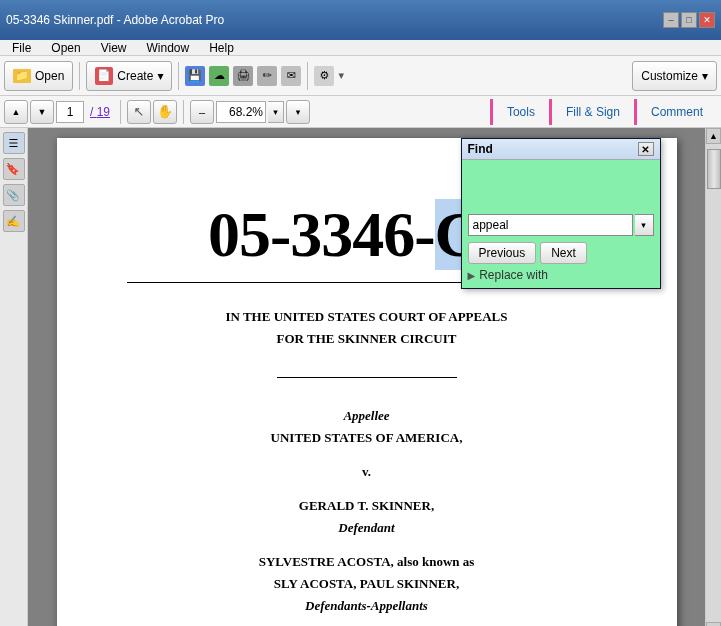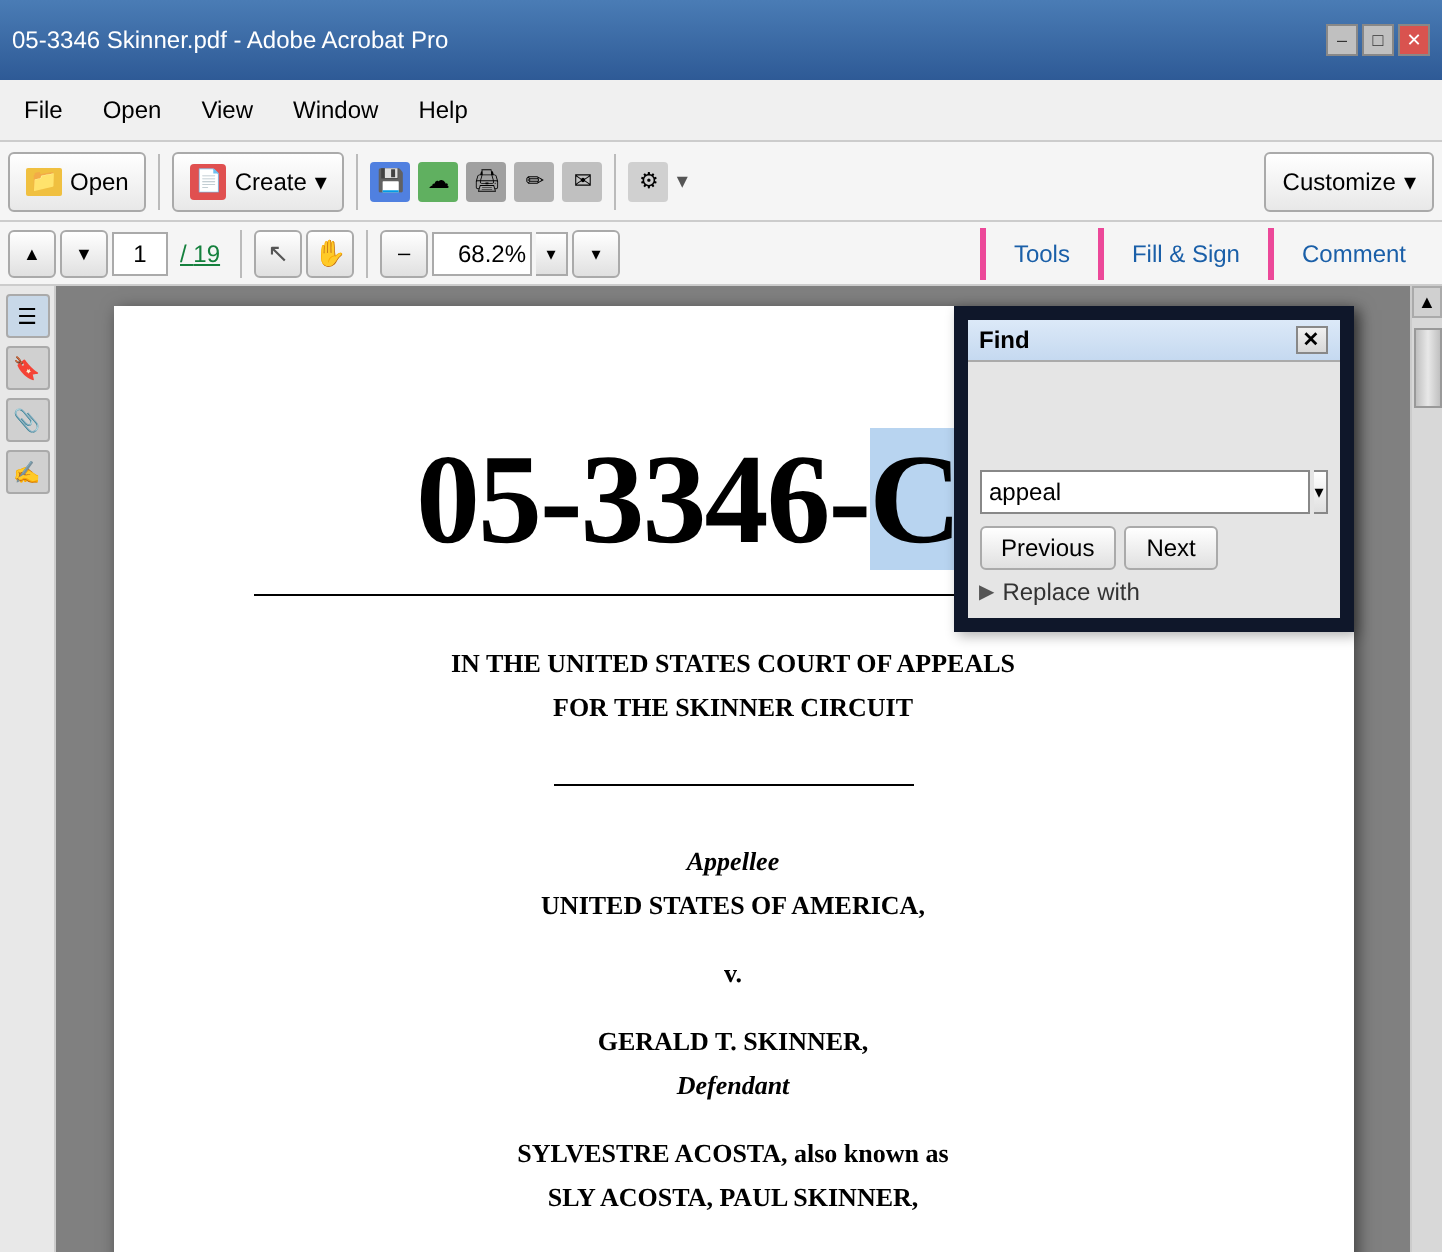--- a/index.html
+++ b/index.html
@@ -28,21 +28,21 @@
     }
     .title-bar-btn.close { background: #d9534f; color: white; }
 
     
     .menu-bar {
       background: #f0f0f0;
       border-bottom: 1px solid #ccc;
       height: 16px;
       display: flex;
       align-items: center;
-      padding: 15px 4px;
+      padding: 0 4px;
       gap: 4px;
     }
     .menu-item {
       padding: 2px 8px;
       font-size: 12px;
       cursor: pointer;
       color: #000;
     }
 
     
@@ -87,21 +87,21 @@
       display: flex; align-items: center; justify-content: center;
       font-size: 11px;
     }
     .page-input {
       width: 28px; height: 22px;
       border: 1px solid #aaa;
       text-align: center;
       font-size: 12px;
       background: white;
     }
-    .page-count { font-size: 12px; padding: 0 4px; color: #15803d; text-decoration: underline; }
+    .page-count { font-size: 12px; padding: 0 4px; color: #6d28d9; text-decoration: underline; }
 
     .nav-separator { width: 1px; height: 24px; background: #bbb; margin: 0 4px; }
     .zoom-input {
       width: 50px; height: 22px;
       border: 1px solid #aaa;
       text-align: right;
       font-size: 12px;
       background: white;
       padding-right: 2px;
     }
@@ -224,24 +224,24 @@
       margin: 10px auto;
       width: 100%;
     }
     .pdf-center { text-align: center; font-size: 13px; margin: 6px 0; color: #000; font-weight: bold; }
     .pdf-highlight { background: #b8d4f0; }
 
     
     .find-dialog {
       position: absolute;
       top: 0;
-      right: 0;
+      right: 16px;
       width: 200px;
-      background: #e5e5e5;
-      border: 7px solid #0f172a;
+      background: #86efac;
+      border: 1px solid #0f172a;
       box-shadow: 2px 2px 6px rgba(0,0,0,0.3);
       z-index: 100;
       font-family: 'Segoe UI', Arial, sans-serif;
       font-size: 12px;
     }
     .find-header {
       background: linear-gradient(to bottom, #dce9f8, #c5d9f0);
       padding: 3px 6px;
       display: flex;
       align-items: center;
@@ -410,20 +410,21 @@
       <p class="pdf-center" style="font-style:italic;">Appellee</p>
       <p class="pdf-center">UNITED STATES OF AMERICA,</p>
       <div style="height:6px;"></div>
       <p class="pdf-center">v.</p>
       <div style="height:6px;"></div>
       <p class="pdf-center">GERALD T. SKINNER,</p>
       <p class="pdf-center" style="font-style:italic;">Defendant</p>
       <div style="height:6px;"></div>
       <p class="pdf-center">SYLVESTRE ACOSTA, also known as</p>
       <p class="pdf-center">SLY ACOSTA, PAUL SKINNER,</p>
+      <p class="pdf-center" style="font-style:italic;">Defendants-Appellants</p>
       <div style="height:14px;"></div>
 
     </div>
   </div>
 
   <div class="right-scrollbar">
     <div class="scrollbar-arrow">▲</div>
     <div class="scrollbar-track">
       <div class="scrollbar-thumb"></div>
     </div>

